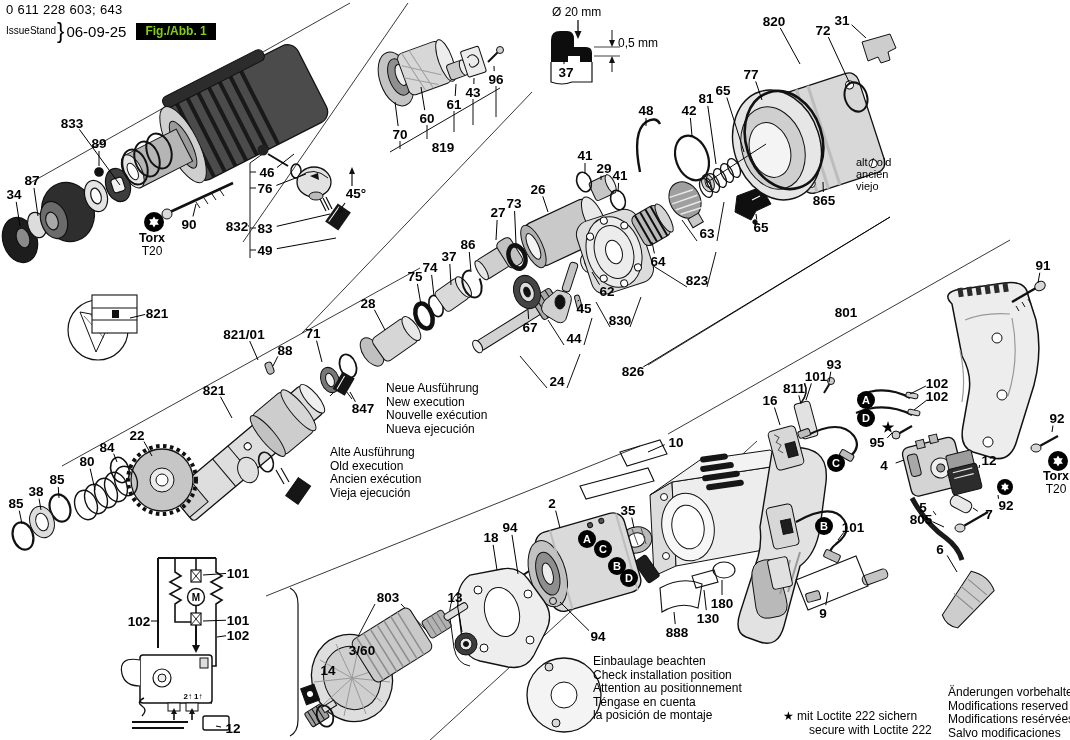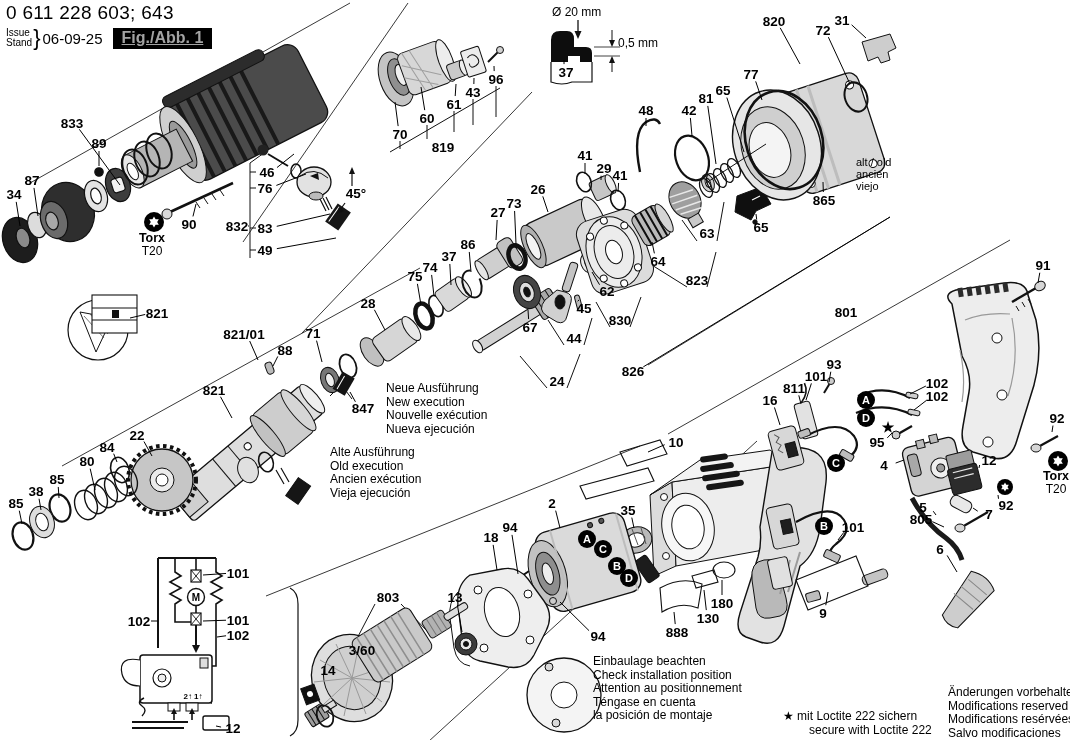--- a/index.html
+++ b/index.html
@@ -1,25 +1,25 @@
 <!DOCTYPE html>
 <html><head>
 <meta charset="utf-8">
 <style>
   html,body{margin:0;padding:0;background:#fff;}
   .stage{position:relative;width:1070px;height:740px;background:#fff;overflow:hidden;
          font-family:"Liberation Sans",sans-serif;color:#000;}
   svg{position:absolute;left:0;top:0;}
   .hdr{position:absolute;left:6px;top:2px;z-index:5;}
-  .pn{font-size:19px;letter-spacing:.3px;}
+  .pn{font-size:13px;letter-spacing:.3px;}
   .issuerow{display:flex;align-items:center;margin-top:1px;}
-  .issuecol{display:flex;flex-direction:column;font-size:10px;line-height:10px;}
+  .issuecol{display:flex;flex-direction:row;font-size:10px;line-height:10px;}
   .brace{font-size:22px;font-weight:200;margin:0 2px 0 1px;}
   .idate{font-size:15px;}
-  .figbox{background:#000;color:#a3a3a3;font-weight:bold;font-size:16px;padding:1px 9px 2px 9px;margin-left:10px;text-decoration:underline;}
+  .figbox{background:#000;color:#84cc16;font-weight:bold;font-size:12px;padding:1px 9px 2px 9px;margin-left:10px;}
   .note{position:absolute;font-size:12px;line-height:13.5px;white-space:nowrap;z-index:4;}
   .note.b{font-weight:normal;}
   .dim{position:absolute;font-weight:normal;font-size:12px;z-index:4;}
   .callout{font:bold 13.5px "Liberation Sans",sans-serif;fill:#000;text-anchor:middle;}
   .leader{stroke:#000;stroke-width:1;}
   .smalltext{font:bold 8px "Liberation Sans",sans-serif;fill:#000;text-anchor:middle;}
 </style>
 </head>
 <body>
 

